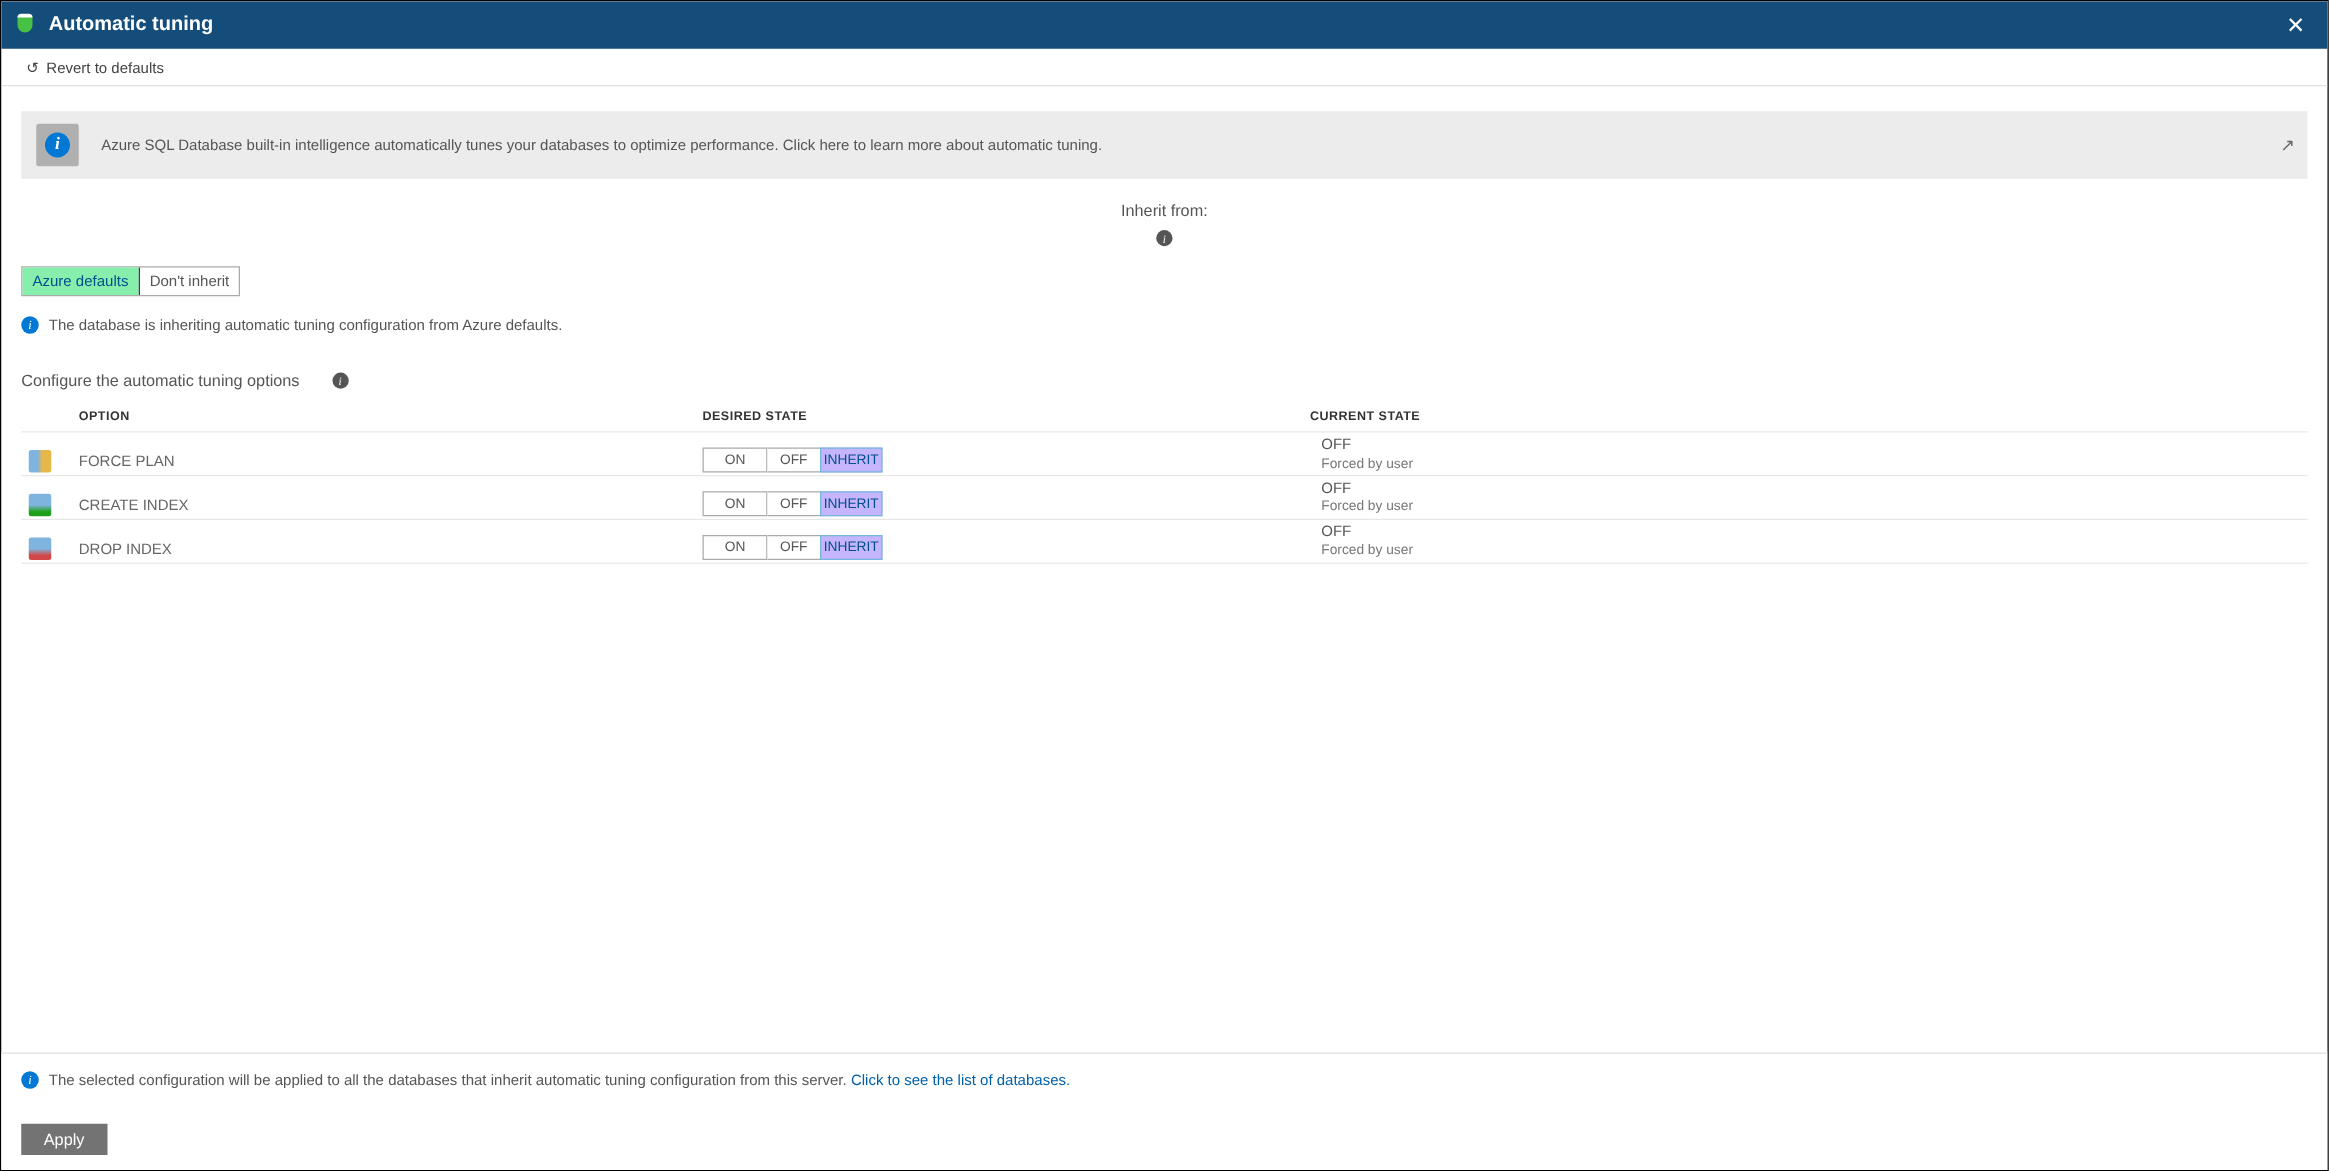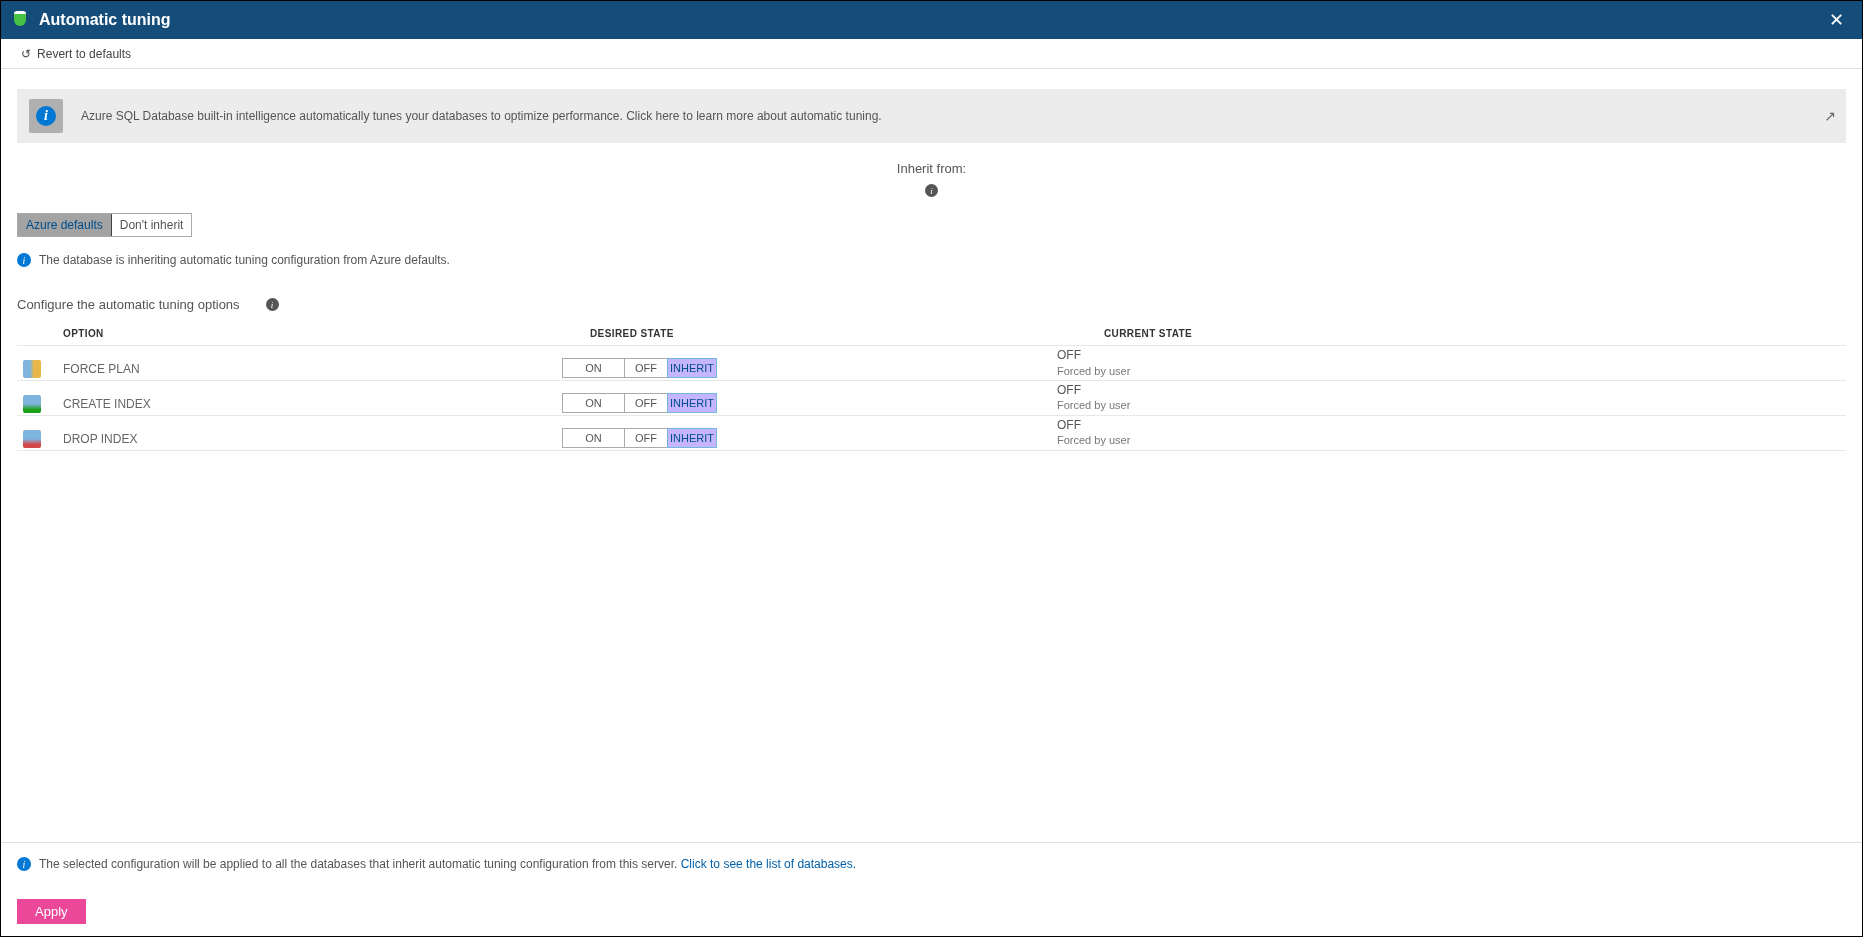--- a/index.html
+++ b/index.html
@@ -125,21 +125,21 @@
     border: 1px solid #aaa;
     width: fit-content;
     font-size: 12px;
   }
   .pill {
     padding: 4px 8px;
     cursor: pointer;
     color: #555;
   }
   .pill.selected {
-    background: #a3a3a3;
+    background: #86efac;
     color: #004e8c;
   }
   .pill + .pill { border-left: 1px solid #404040; }
 
   .inline-info {
     display: flex; align-items: center; gap: 8px;
     margin-top: 16px;
     font-size: 12px; color: #555;
   }
   .info-circle-sm {
@@ -165,21 +165,20 @@
     width: 100%;
   }
   .options-header {
     display: flex;
     font-size: 10px;
     font-weight: 600;
     letter-spacing: 0.4px;
     color: #333;
     padding: 6px 0;
     border-bottom: 1px solid #e8e8e8;
-    gap: 28px;
   }
   .col-option { width: 545px; padding-left: 46px; }
   .col-desired { width: 486px; }
   .col-current { flex: 1; }
 
   .options-row {
     display: flex;
     align-items: flex-end;
     border-bottom: 1px solid #e8e8e8;
     min-height: 30px;
@@ -206,21 +205,21 @@
   }
   .tri-btn {
     border: 1px solid #aaa;
     padding: 3px 0;
     font-size: 11px;
     color: #555;
     text-align: center;
     cursor: pointer;
     background: #fff;
   }
-  .tri-btn.on { width: 63px; }
+  .tri-btn.on { width: 52px; }
   .tri-btn.off { width: 42px; border-left: none; border-right: none; }
   .tri-btn.inherit { width: 50px; }
   .tri-btn.selected { background: #c4b5fd; color: #004e8c; border-color: #74b7dd; }
 
   .icon-force {
     background: linear-gradient(90deg, #7fb4df 40%, #e7b749 60%);
     border-radius: 2px;
   }
   .icon-create {
     background: linear-gradient(180deg, #7fb4df 50%, #1fa01a 80%);
@@ -239,21 +238,21 @@
     background: #fff;
   }
   .bottom-msg {
     display: flex; align-items: center; gap: 8px;
     font-size: 12px; color: #555;
     margin-bottom: 28px;
   }
   .bottom-msg a { color: #0060a9; cursor: pointer; }
 
   .apply-btn {
-    background: #ec4899;
+    background: #737373;
     color: #fff;
     border: none;
     padding: 5px 18px;
     font-size: 13px;
     cursor: pointer;
   }
 </style>
 </head>
 <body>
 

